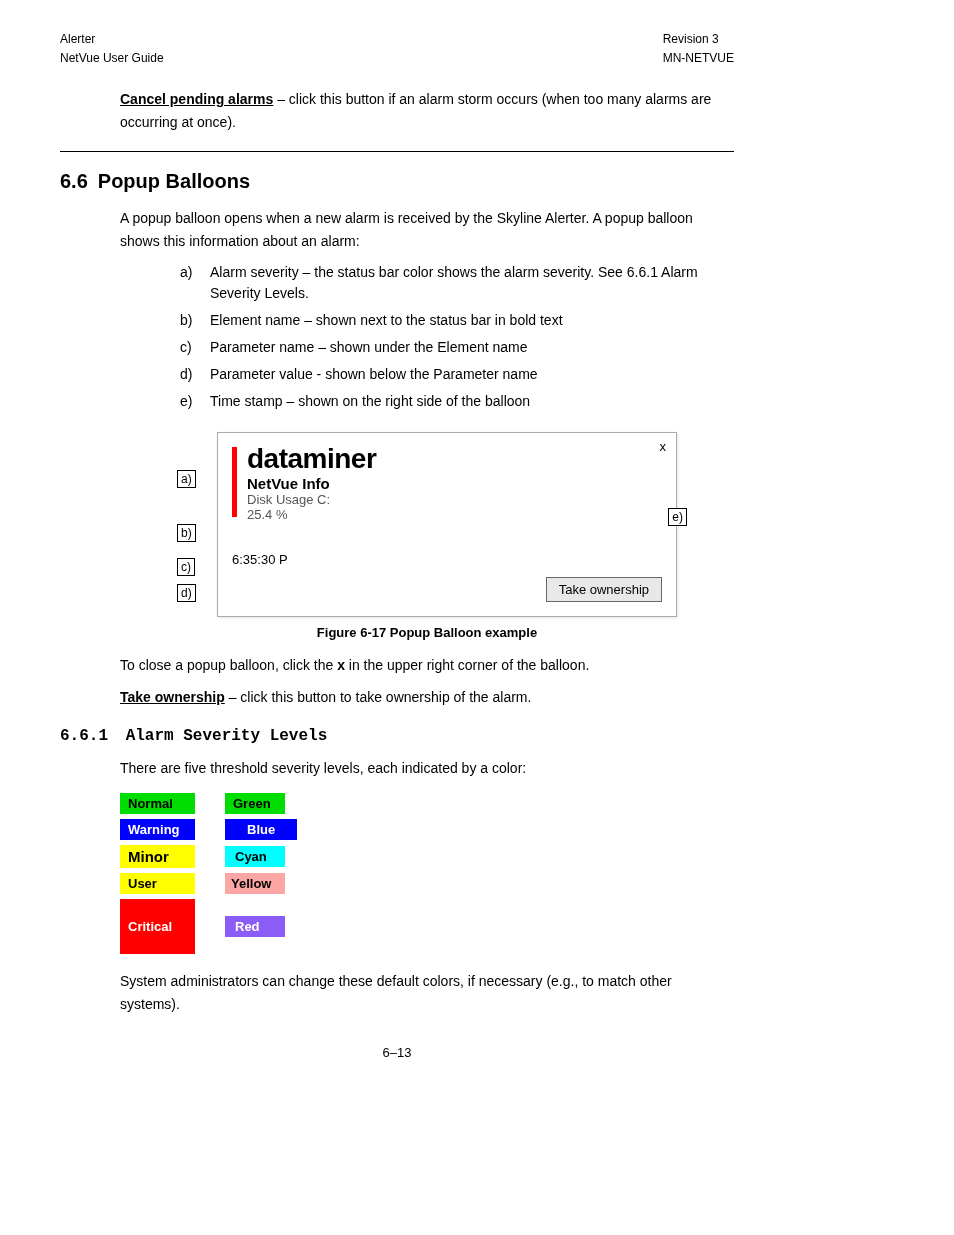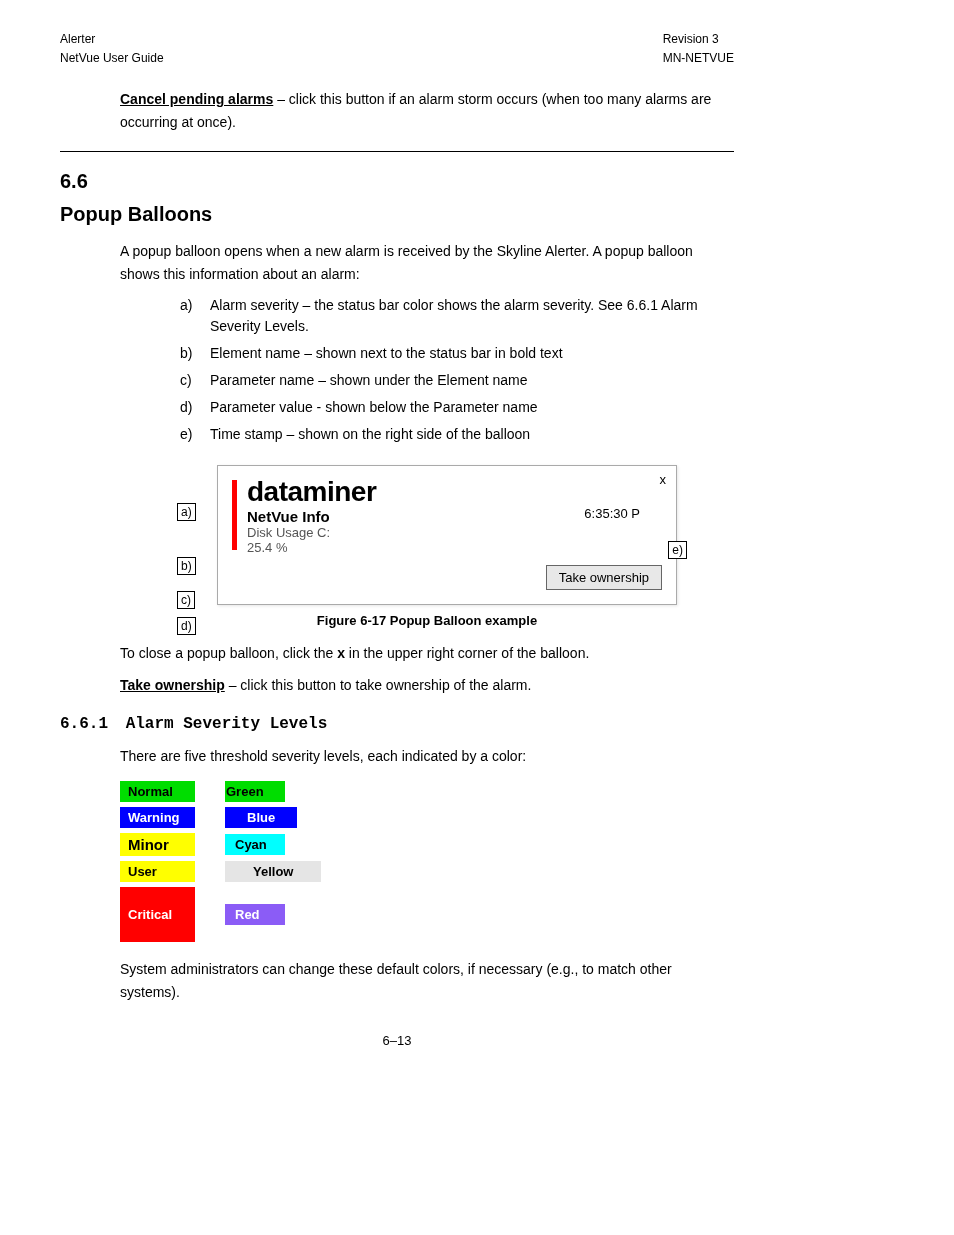--- a/index.html
+++ b/index.html
@@ -32,21 +32,20 @@
       border-top: 1px solid #000;
       margin: 18px 0 18px 0;
     }
     .section-title {
       font-size: 20px;
       font-weight: bold;
       margin-bottom: 14px;
       display: flex;
       align-items: baseline;
       gap: 10px;
-      flex-direction: column;
     }
     .section-num {
       font-size: 20px;
       font-weight: bold;
     }
     .subsection-title {
       font-size: 16px;
       font-weight: bold;
       margin-bottom: 12px;
       font-family: 'Courier New', monospace;
@@ -217,21 +216,21 @@
         <span class="ann-label" style="position:absolute; left:0; top:38px; border:1px solid #000; font-size:12px; padding:1px 3px; background:#fff;">a)</span>
         <span class="ann-label" style="position:absolute; left:0; top:92px; border:1px solid #000; font-size:12px; padding:1px 3px; background:#fff;">b)</span>
         <span class="ann-label" style="position:absolute; left:0; top:126px; border:1px solid #000; font-size:12px; padding:1px 3px; background:#fff;">c)</span>
         <span class="ann-label" style="position:absolute; left:0; top:152px; border:1px solid #000; font-size:12px; padding:1px 3px; background:#fff;">d)</span>
 
         <span class="ann-label" style="position:absolute; right:-10px; top:76px; border:1px solid #000; font-size:12px; padding:1px 3px; background:#fff; z-index:10;">e)</span>
 
         <div class="balloon-box">
           <span class="balloon-close">x</span>
 
-          <div style="display:flex; align-items:flex-start; margin-bottom:2px;">
+          <div style="display:flex; align-items:flex-start; margin-bottom:2px;flex-direction:column;">
             <div style="display:flex; align-items:center; flex:1;">
 
               <div style="display:flex; align-items:flex-start;">
                 <div style="width:5px; height:70px; background:red; margin-right:10px; margin-top:4px; flex-shrink:0;"></div>
                 <div>
                   <div class="balloon-title-text">dataminer</div>
                   <div class="balloon-element-name" style="margin-left:0;">NetVue Info</div>
                   <div class="balloon-param-name" style="margin-left:0;">Disk Usage C:</div>
                   <div class="balloon-param-value" style="margin-left:0;">25.4 %</div>
                 </div>
@@ -267,39 +266,39 @@
     </div>
 
     <div class="content-area">
       <p class="body-text">There are five threshold severity levels, each indicated by a color:</p>
 
       <div style="margin: 14px 0 16px 0;">
 
         <div style="display:flex; align-items:center; margin-bottom:5px;">
           <div style="background:#00dd00; color:#000; font-weight:bold; font-size:13px; padding:3px 8px; min-width:75px; text-align:left;">Normal</div>
           <div style="width:30px;"></div>
-          <div style="background:#00dd00; color:#000; font-weight:bold; font-size:13px; padding:3px 1px; min-width:60px; text-align:left;">Green</div>
+          <div style="background:#00dd00; color:#000; font-weight:bold; font-size:13px; padding:3px 8px; min-width:60px; text-align:left;">Green</div>
         </div>
 
         <div style="display:flex; align-items:center; margin-bottom:5px;">
           <div style="background:#0000ff; color:#fff; font-weight:bold; font-size:13px; padding:3px 8px; min-width:75px; text-align:left;">Warning</div>
           <div style="width:30px;"></div>
           <div style="background:#0000ff; color:#fff; font-weight:bold; font-size:13px; padding:3px 22px; min-width:60px; text-align:center;">Blue</div>
         </div>
 
         <div style="display:flex; align-items:center; margin-bottom:5px;">
           <div style="background:#ffff00; color:#000; font-weight:bold; font-size:15px; padding:3px 8px; min-width:75px; text-align:left;">Minor</div>
           <div style="width:30px;"></div>
           <div style="background:#00ffff; color:#000; font-weight:bold; font-size:13px; padding:3px 10px; min-width:60px; text-align:left;">Cyan</div>
         </div>
 
         <div style="display:flex; align-items:center; margin-bottom:5px;">
           <div style="background:#ffff00; color:#000; font-weight:bold; font-size:13px; padding:3px 8px; min-width:75px; text-align:left;">User</div>
           <div style="width:30px;"></div>
-          <div style="background:#e5e5e5; color:#000; font-weight:bold; font-size:13px; padding:3px 28px; min-width:60px; text-align:left;">Yellow</div>
+          <div style="background:#fca5a5; color:#000; font-weight:bold; font-size:13px; padding:3px 6px; min-width:60px; text-align:left;">Yellow</div>
         </div>
 
         <div style="display:flex; align-items:center; margin-bottom:5px;">
           <div style="background:#ff0000; color:#fff; font-weight:bold; font-size:13px; padding:20px 8px; min-width:75px; text-align:left;">Critical</div>
           <div style="width:30px;"></div>
           <div style="background:#8b5cf6; color:#fff; font-weight:bold; font-size:13px; padding:3px 10px; min-width:60px; text-align:left;">Red</div>
         </div>
       </div>
 
       <p class="body-text">System administrators can change these default colors, if necessary (e.g., to match other systems).</p>

